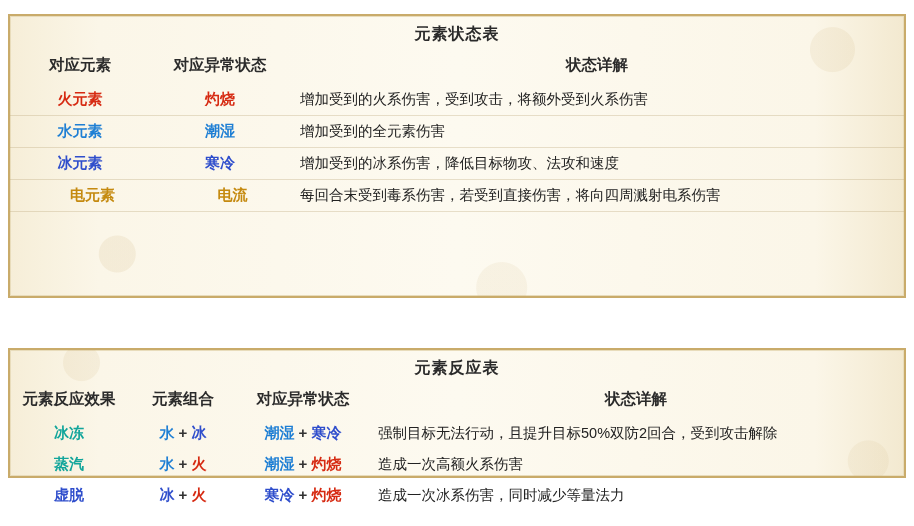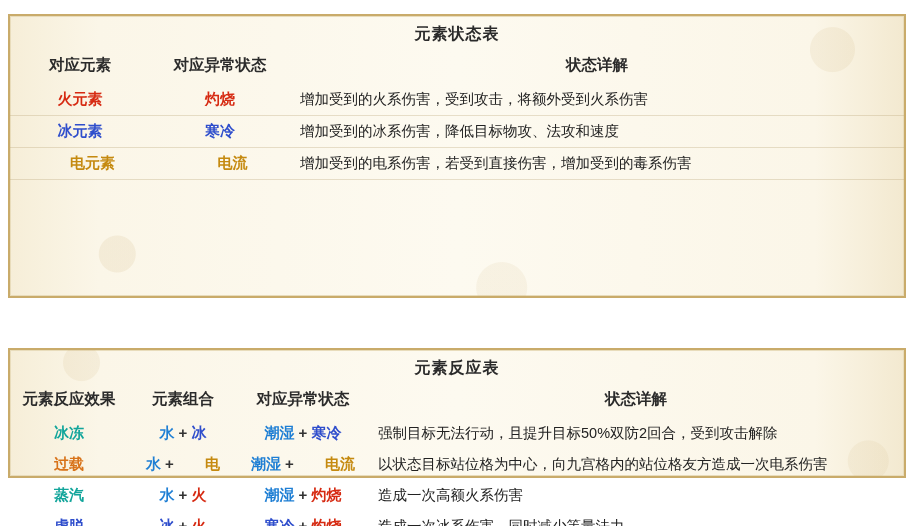--- a/index.html
+++ b/index.html
@@ -126,28 +126,33 @@
             <th>状态详解</th>
           </tr>
         </thead>
         <tbody>
           <tr class="row-sep">
             <td class="c-fire">火元素</td>
             <td class="c-fire">灼烧</td>
             <td class="detail-cell">增加受到的火系伤害，受到攻击，将额外受到火系伤害</td>
           </tr>
           <tr class="row-sep">
+            <td class="c-water">水元素</td>
+            <td class="c-water">潮湿</td>
+            <td class="detail-cell">增加受到的全元素伤害</td>
+          </tr>
+          <tr class="row-sep">
             <td class="c-ice">冰元素</td>
             <td class="c-ice">寒冷</td>
             <td class="detail-cell">增加受到的冰系伤害，降低目标物攻、法攻和速度</td>
           </tr>
           <tr class="row-sep">
             <td class="c-elec">电元素</td>
             <td class="c-elec">电流</td>
-            <td class="detail-cell">增加受到的电系伤害，若受到直接伤害，增加受到的毒系伤害</td>
+            <td class="detail-cell">每回合末受到毒系伤害，若受到直接伤害，将向四周溅射电系伤害</td>
           </tr>
         </tbody>
       </table>
     </div>
   </div>
 
   <div class="panel panel-2">
     <div class="panel-title">元素反应表</div>
     <div class="tbl-wrap">
       <table>
@@ -174,34 +179,20 @@
               <span class="c-ice">冰</span>
             </td>
             <td class="combo">
               <span class="c-water">潮湿</span>
               <span class="c-plus">+</span>
               <span class="c-ice">寒冷</span>
             </td>
             <td class="detail-cell">强制目标无法行动，且提升目标50%双防2回合，受到攻击解除</td>
           </tr>
           <tr>
-            <td class="c-orange">过载</td>
-            <td class="combo">
-              <span class="c-water">水</span>
-              <span class="c-plus">+</span>
-              <span class="c-elec">电</span>
-            </td>
-            <td class="combo">
-              <span class="c-water">潮湿</span>
-              <span class="c-plus">+</span>
-              <span class="c-elec">电流</span>
-            </td>
-            <td class="detail-cell">以状态目标站位格为中心，向九宫格内的站位格友方造成一次电系伤害</td>
-          </tr>
-          <tr>
             <td class="c-teal">蒸汽</td>
             <td class="combo">
               <span class="c-water">水</span>
               <span class="c-plus">+</span>
               <span class="c-fire">火</span>
             </td>
             <td class="combo">
               <span class="c-water">潮湿</span>
               <span class="c-plus">+</span>
               <span class="c-fire">灼烧</span>

